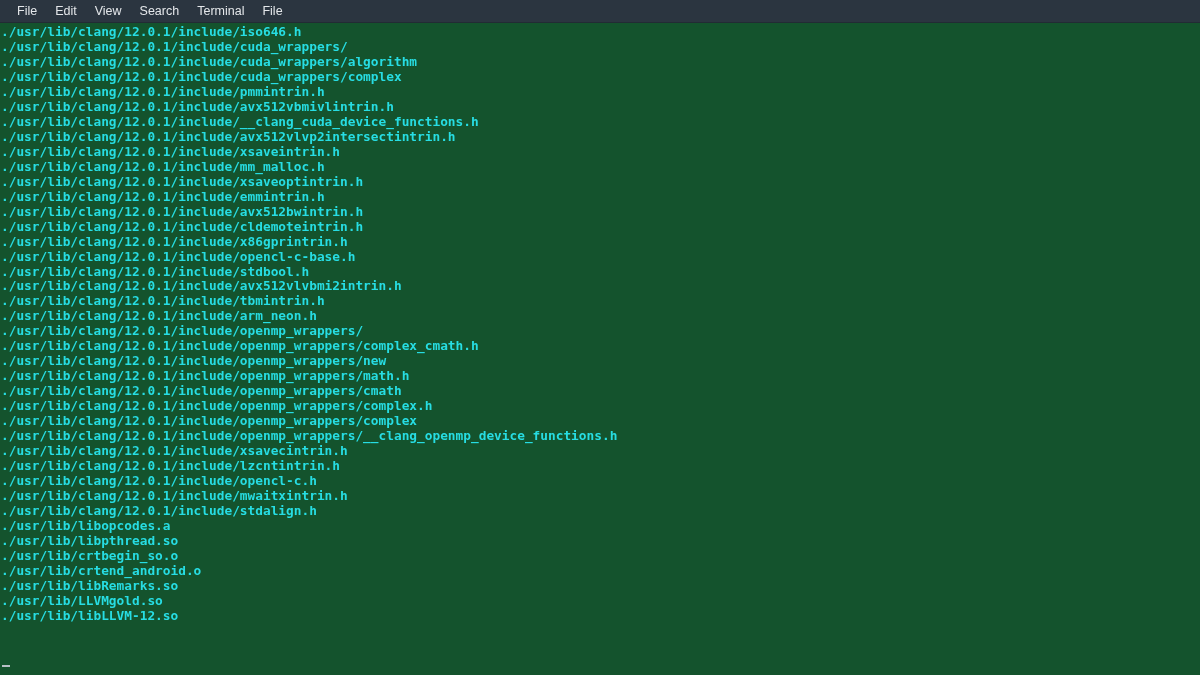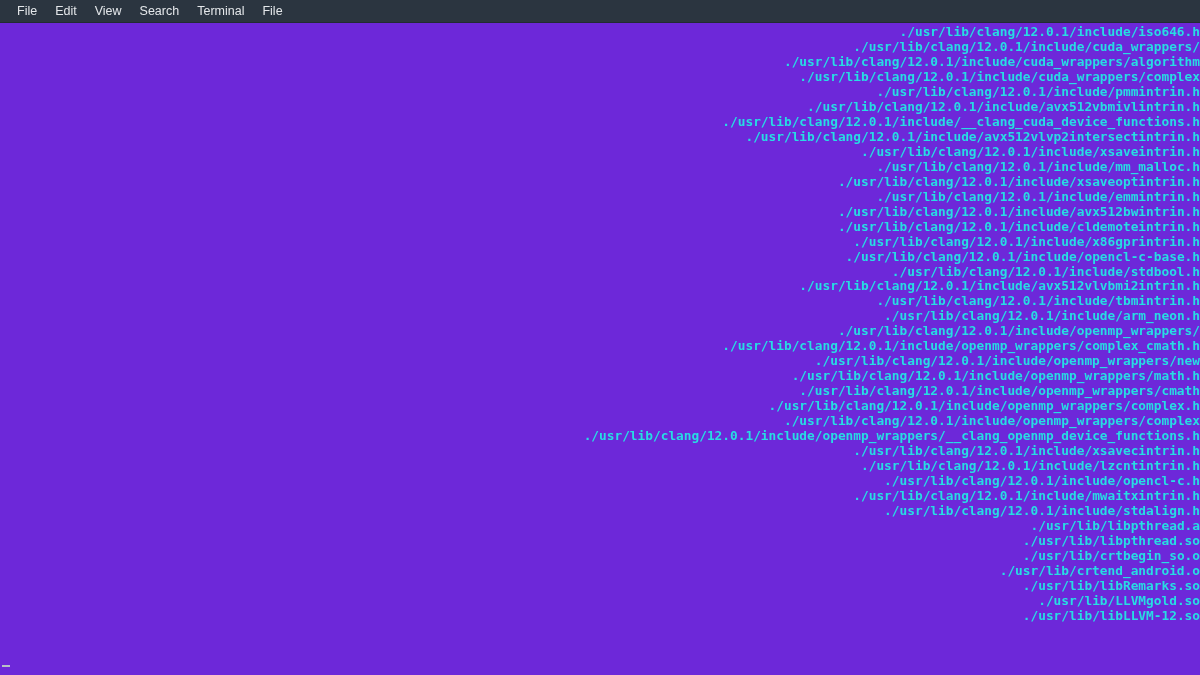--- a/index.html
+++ b/index.html
@@ -41,26 +41,25 @@
     padding: 2px 9px 3px 9px;
     line-height: 14px;
     white-space: nowrap;
     cursor: default;
     border-radius: 2px;
   }
 
   
   .terminal {
     flex: 1;
-    background: #6d28d9;
+    background: #14532d;
     padding: 2px 0 8px 0;
     box-sizing: border-box;
     overflow: hidden;
     position: relative;
-    text-align: right;
   }
   .term-line {
     font-family: "DejaVu Sans Mono", monospace;
     font-size: 12.8px;
     line-height: 14.97px;
     height: 14.97px;
     color: #27dde3;
     white-space: pre;
     padding-left: 1px;
     letter-spacing: 0px;
@@ -117,21 +116,21 @@
         <div class="term-line">./usr/lib/clang/12.0.1/include/openmp_wrappers/math.h</div>
         <div class="term-line">./usr/lib/clang/12.0.1/include/openmp_wrappers/cmath</div>
         <div class="term-line">./usr/lib/clang/12.0.1/include/openmp_wrappers/complex.h</div>
         <div class="term-line">./usr/lib/clang/12.0.1/include/openmp_wrappers/complex</div>
         <div class="term-line">./usr/lib/clang/12.0.1/include/openmp_wrappers/__clang_openmp_device_functions.h</div>
         <div class="term-line">./usr/lib/clang/12.0.1/include/xsavecintrin.h</div>
         <div class="term-line">./usr/lib/clang/12.0.1/include/lzcntintrin.h</div>
         <div class="term-line">./usr/lib/clang/12.0.1/include/opencl-c.h</div>
         <div class="term-line">./usr/lib/clang/12.0.1/include/mwaitxintrin.h</div>
         <div class="term-line">./usr/lib/clang/12.0.1/include/stdalign.h</div>
-        <div class="term-line">./usr/lib/libpthread.a</div>
+        <div class="term-line">./usr/lib/libopcodes.a</div>
         <div class="term-line">./usr/lib/libpthread.so</div>
         <div class="term-line">./usr/lib/crtbegin_so.o</div>
         <div class="term-line">./usr/lib/crtend_android.o</div>
         <div class="term-line">./usr/lib/libRemarks.so</div>
         <div class="term-line">./usr/lib/LLVMgold.so</div>
         <div class="term-line">./usr/lib/libLLVM-12.so</div>
       </div>
     <div class="cursor"></div>
   </div>
 

